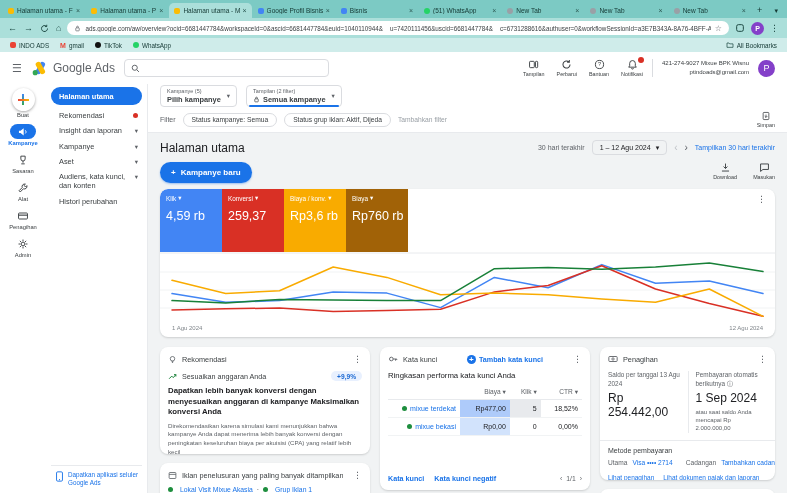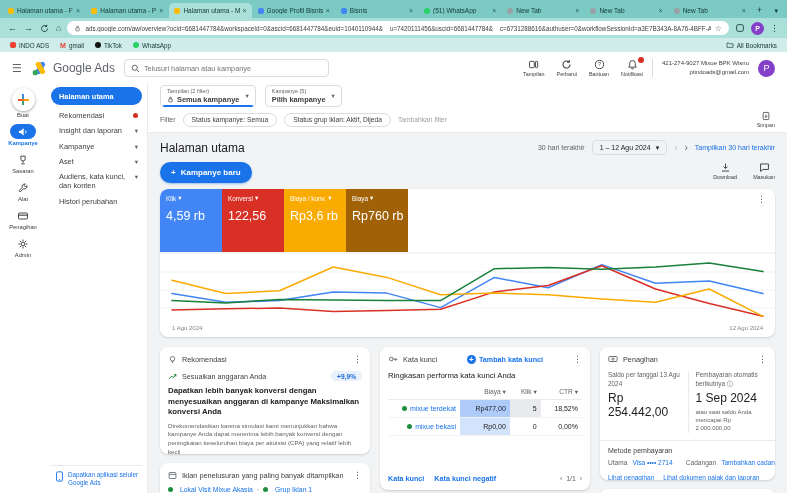--- a/index.html
+++ b/index.html
@@ -258,21 +258,20 @@
         </span>
       <span>Google Ads</span>
     </div>
     <div class="searchbox">
       <span class="ic">
           <svg width="9" height="9" viewBox="0 0 12 12">
             <circle cx="5" cy="5" r="3.4" fill="none" stroke="#5f6368" stroke-width="1.3"></circle>
             <path d="M7.6 7.6 10.6 10.6" stroke="#5f6368" stroke-width="1.3"></path>
           </svg>
         </span>
-      <input placeholder="Telusuri halaman atau kampanye" style="">
     </div>
     <div class="hicons">
       <div class="hicon">
         <span class="ic">
             <svg width="11" height="11" viewBox="0 0 14 14">
               <rect x="2" y="3" width="6" height="8" rx="1" fill="none" stroke="#3c4043" stroke-width="1.2"></rect>
               <rect x="9.5" y="3" width="2.8" height="8" rx="1" fill="none" stroke="#3c4043" stroke-width="1.2"></rect>
             </svg>
           </span>
         <span>Tampilan</span>
@@ -412,41 +411,41 @@
               <circle cx="5" cy="10.3" r=".7" fill="#1a73e8"></circle>
             </svg>
           </span>
         <span>Dapatkan aplikasi seluler Google Ads</span>
       </div>
     </div>
 
     <div class="main">
 
       <div class="selectors">
+        <div class="selector">
+          <div>
+            <div class="lbl">Kampanye (5)</div>
+            <div class="val">
+                <span>Pilih kampanye</span>
+              </div>
+          </div>
+          <span class="caret">▾</span>
+        </div>
         <div class="selector active">
           <div>
             <div class="lbl">Tampilan (2 filter)</div>
             <div class="val">
               <span class="ic">
                   <svg width="7" height="7" viewBox="0 0 12 12">
                     <rect x="3" y="5" width="6" height="5" rx="1" fill="none" stroke="#3c4043" stroke-width="1.2"></rect>
                     <path d="M4.5 5V3.5a1.5 1.5 0 0 1 3 0V5" fill="none" stroke="#3c4043" stroke-width="1.2"></path>
                   </svg>
                 </span>
               <span>Semua kampanye</span>
             </div>
-          </div>
-          <span class="caret">▾</span>
-        </div>
-        <div class="selector">
-          <div>
-            <div class="lbl">Kampanye (5)</div>
-            <div class="val">
-                <span>Pilih kampanye</span>
-              </div>
           </div>
           <span class="caret">▾</span>
         </div>
       </div>
 
       <div class="filterbar">
         <span class="flabel">Filter</span>
         <span class="chip">Status kampanye: Semua</span>
         <span class="chip">Status grup iklan: Aktif, Dijeda</span>
         <span class="addfilter">Tambahkan filter</span>
@@ -510,21 +509,21 @@
                   <span>Klik</span>
                   <span>▾</span>
                 </div>
               <div class="tvalue">4,59 rb</div>
             </div>
             <div class="tile" style="background: rgb(217, 48, 37);">
               <div class="tlabel">
                   <span>Konversi</span>
                   <span>▾</span>
                 </div>
-              <div class="tvalue">122,56</div>
+              <div class="tvalue">259,37</div>
             </div>
             <div class="tile" style="background: rgb(249, 171, 0);">
               <div class="tlabel">
                   <span>Biaya / konv.</span>
                   <span>▾</span>
                 </div>
               <div class="tvalue">Rp3,6 rb</div>
             </div>
             <div class="tile" style="background: #a16207;">
               <div class="tlabel">

